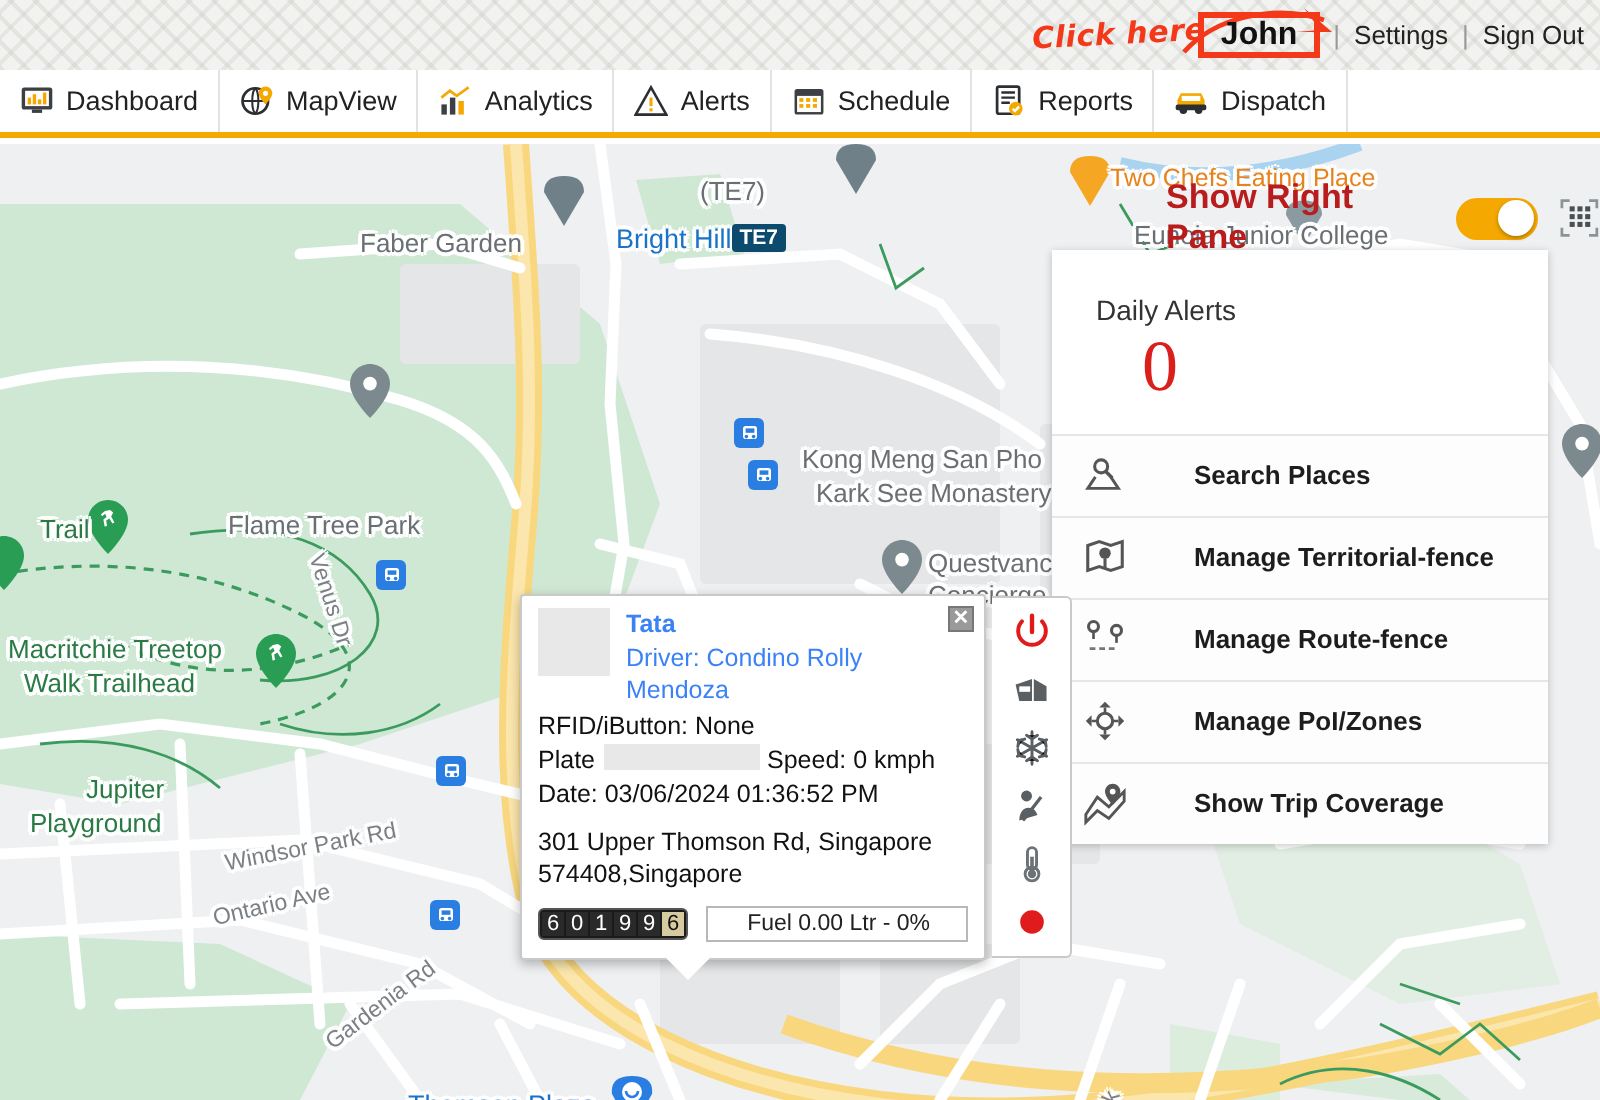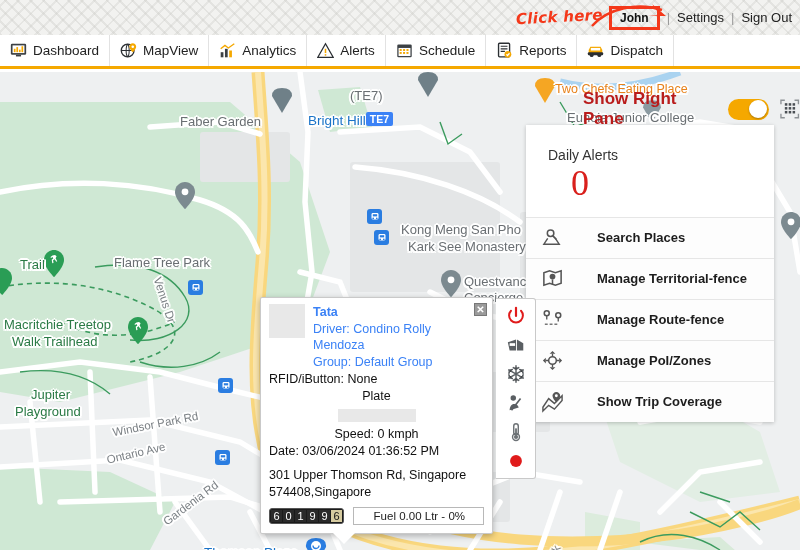--- a/index.html
+++ b/index.html
@@ -19,21 +19,21 @@
       repeating-linear-gradient(45deg, rgba(200,200,196,.35) 0 2px, transparent 2px 9px),
       repeating-linear-gradient(-45deg, rgba(200,200,196,.30) 0 2px, transparent 2px 9px);
     z-index: 5;
   }
   .header-right {
     position: absolute; right: 8px; top: 0; height: 35px;
     display: flex; align-items: center; gap: 7px;
     font-size: 13px; color: #222;
   }
   .header-right .sep { color: #999; }
-  .user-name { font-weight: bold; font-size: 12px; color: #111; padding: 1px 4px; }
+  .user-name { font-weight: bold; font-size: 16px; color: #111; padding: 1px 4px; }
   .user-box {
     border: 3px solid #f4381a; padding: 0 4px; line-height: 17px;
     display: inline-block;
   }
   .header-right a { color: #222; text-decoration: none; }
   .click-here {
     position: absolute; left: 516px; top: 8px;
     color: #f4381a; font-size: 15px; font-style: italic;
     font-family: "DejaVu Sans", sans-serif; font-weight: 600;
     letter-spacing: .3px; transform: rotate(-3deg);
@@ -66,21 +66,21 @@
     text-shadow: -1.5px -1.5px 0 #fff, 1.5px -1.5px 0 #fff, -1.5px 1.5px 0 #fff,
                  1.5px 1.5px 0 #fff, 0 2px 0 #fff, 0 -2px 0 #fff, 2px 0 0 #fff, -2px 0 0 #fff;
   }
   .lbl-poi   { color: #6a6f73; font-size: 13px; }
   .lbl-park  { color: #2a7a45; font-size: 13px; }
   .lbl-street{ color: #7b8085; font-size: 11.5px; }
   .lbl-transit { color: #1a73c8; font-size: 13.5px; }
   .lbl-teal  { color: #0e8a8a; font-size: 12.5px; }
   .lbl-orange{ color: #e8821a; font-size: 12.5px; text-align: center; }
   .station-badge {
-    display: inline-block; background: #3b82f6; color: #fff;
+    display: inline-block; background: #0c4a6e; color: #fff;
     font-size: 10.5px; padding: 1px 4px; border-radius: 2px;
     text-shadow: none; vertical-align: 2px; font-weight: bold;
   }
   .pin { position: absolute; pointer-events: none; }
   .bus-stop {
     position: absolute; width: 15px; height: 15px; background: #2a7de1;
     border-radius: 3px; display: flex; align-items: center; justify-content: center;
   }
 
   
@@ -153,21 +153,21 @@
     position: absolute; right: 5px; top: 5px; width: 13px; height: 13px;
     background: #9a9a9a; border: 1px solid #777; cursor: pointer;
     display: flex; align-items: center; justify-content: center;
     color: #fff; font-size: 10px; line-height: 1; font-weight: bold;
   }
   .popup-head { display: flex; gap: 8px; }
   .popup-thumb { width: 36px; height: 34px; background: #e8e8e8; flex: 0 0 36px; }
   .popup-head-txt { font-size: 12.5px; color: #3b82f6; line-height: 1.32; }
   .popup-head-txt .nm { font-weight: bold; }
   .popup-rows { font-size: 12.5px; color: #111; line-height: 1.36; margin-top: 1px; }
-  .plate-row { display: flex; align-items: center; gap: 4px; flex-direction: column; }
+  .plate-row { display: flex; align-items: flex-start; gap: 4px; }
   .plate-blank { display: inline-block; width: 78px; height: 13px; background: #e8e8e8; }
   .popup-addr { font-size: 12.5px; color: #111; line-height: 1.32; margin-top: 7px; }
   .popup-meters { display: flex; align-items: center; gap: 9px; margin-top: 7px; }
   .odo {
     display: flex; background: #1b1b1b; border: 1px solid #555; border-radius: 3px;
     padding: 1px; gap: 1px;
   }
   .odo span {
     display: inline-block; width: 11px; text-align: center;
     color: #fff; font-size: 11px; font-family: "Liberation Sans", sans-serif;
@@ -398,21 +398,21 @@
       <div class="maplabel lbl-poi" style="left: 114px; top: 183px;">Flame Tree Park</div>
       <div class="maplabel lbl-park" style="left: 0px; top: 185px; margin-left: 20px;">Trail</div>
       <div class="maplabel lbl-street" style="left: 141px; top: 222px; transform: rotate(72deg);">Venus Dr</div>
       <div class="maplabel lbl-park" style="left: 4px; top: 245px;">Macritchie Treetop</div>
       <div class="maplabel lbl-park" style="left: 12px; top: 262px;">Walk Trailhead</div>
       <div class="maplabel lbl-poi" style="left: 285px; top: 238px;">Thomson Impressions</div>
       <div class="maplabel lbl-teal" style="left: 326px; top: 264px;">Thomson Sin Ming Court</div>
       <div class="maplabel lbl-teal" style="left: 331px; top: 281px;">Residents' Committee</div>
       <div class="maplabel lbl-poi" style="left: 556px; top: 329px;">Land Transport Authority</div>
       <div class="maplabel lbl-street" style="left: 686px; top: 262px; transform: rotate(72deg);">Sin Ming Rd</div>
-      <div class="maplabel lbl-park" style="left: 31px; top: 315px;">Jupiter</div>
+      <div class="maplabel lbl-park" style="left: 43px; top: 315px;">Jupiter</div>
       <div class="maplabel lbl-park" style="left: 15px; top: 332px;">Playground</div>
       <div class="maplabel lbl-street" style="left: 112px; top: 346px; transform: rotate(-11deg);">Windsor Park Rd</div>
       <div class="maplabel lbl-street" style="left: 106px; top: 375px; transform: rotate(-13deg);">Ontario Ave</div>
       <div class="maplabel lbl-street" style="left: 158px; top: 425px; transform: rotate(-37deg);">Gardenia Rd</div>
       <div class="maplabel lbl-street" style="left: 177px; top: 495px; transform: rotate(-62deg);">Daffodil Dr</div>
       <div class="maplabel lbl-transit" style="left: 204px; top: 473px;">Thomson Plaza</div>
       <div class="maplabel lbl-street" style="left: 513px; top: 498px; transform: rotate(-68deg);">Jln Tentubok</div>
     </div>
 </div>
 
@@ -557,21 +557,20 @@
   </div>
 </div>
 
 <div class="popup">
   <div class="popup-close">✕</div>
   <div class="popup-head">
     <div class="popup-thumb"></div>
     <div class="popup-head-txt">
       <div class="nm">Tata</div>
       <div>Driver: Condino Rolly Mendoza</div>
-      <div>Group: Default Group</div>
     </div>
   </div>
   <div class="popup-rows">
     <div>RFID/iButton: None</div>
     <div class="plate-row">
       <span>Plate</span>
       <span class="plate-blank"></span>
       <span>Speed: 0 kmph</span>
     </div>
     <div>Date: 03/06/2024 01:36:52 PM</div>

